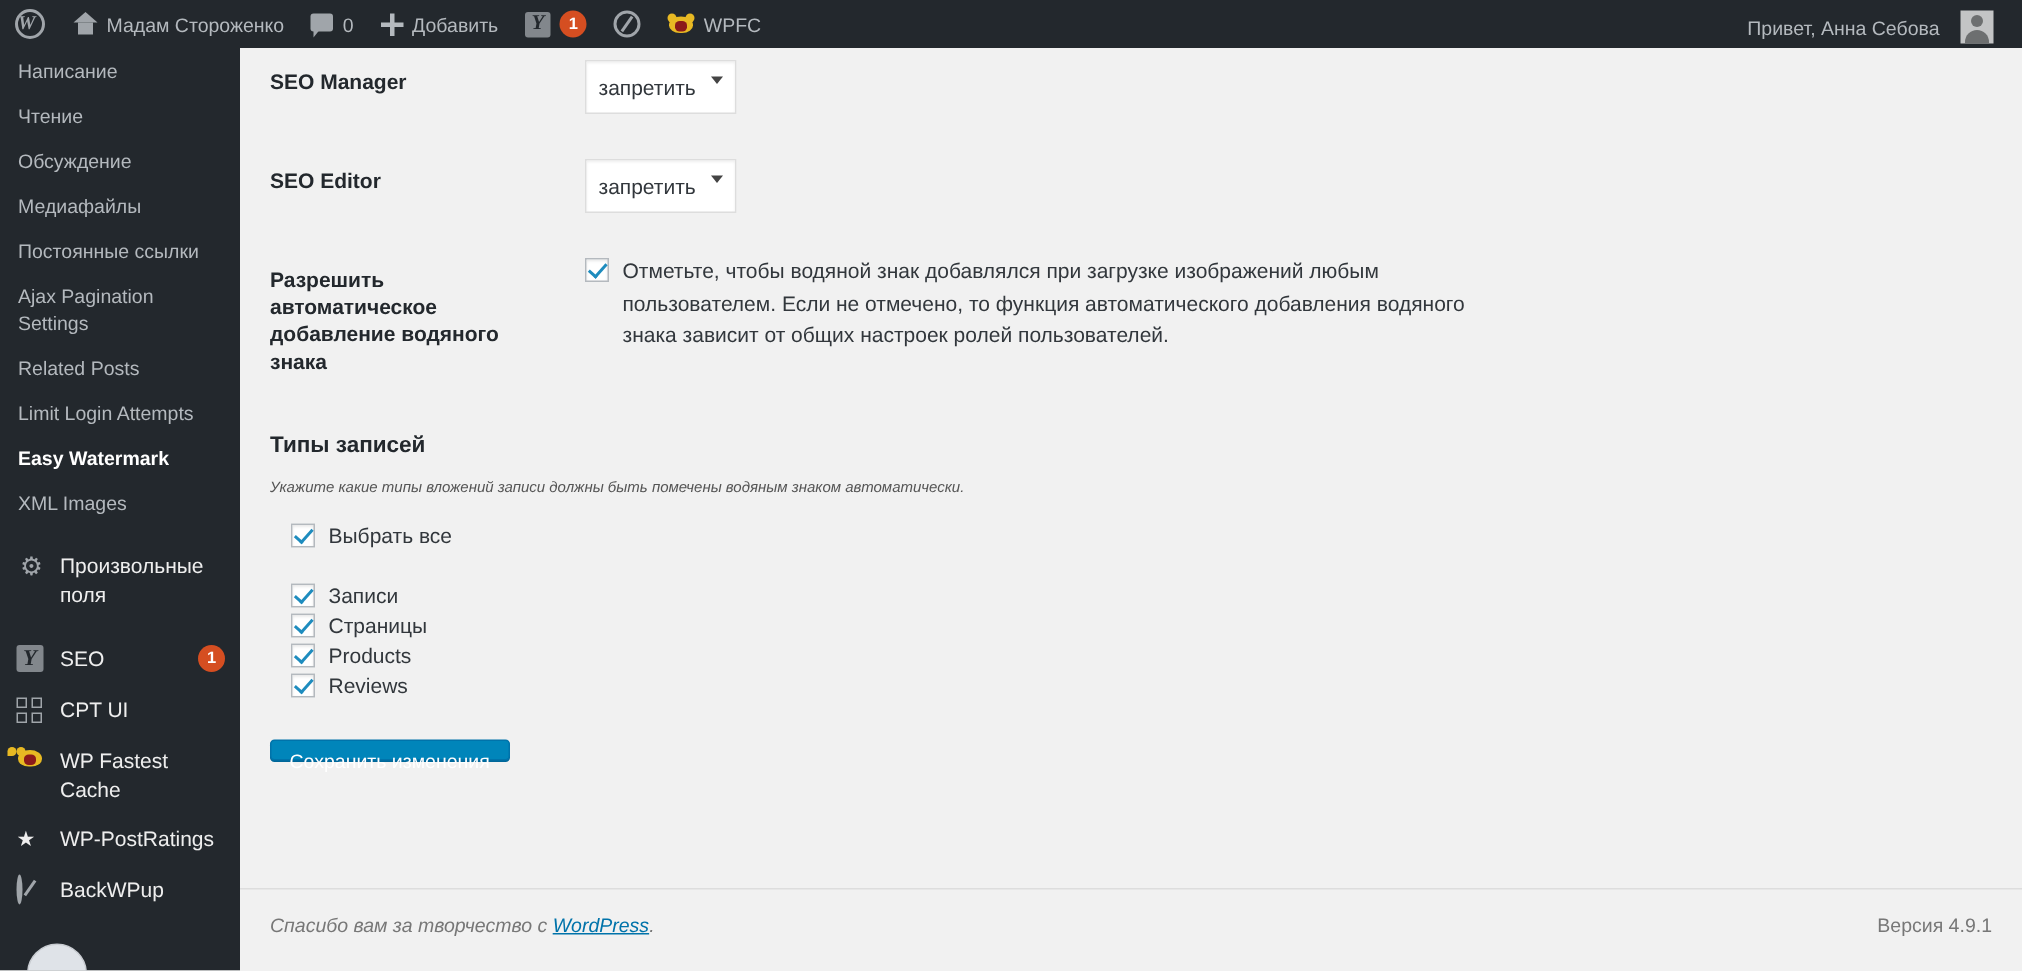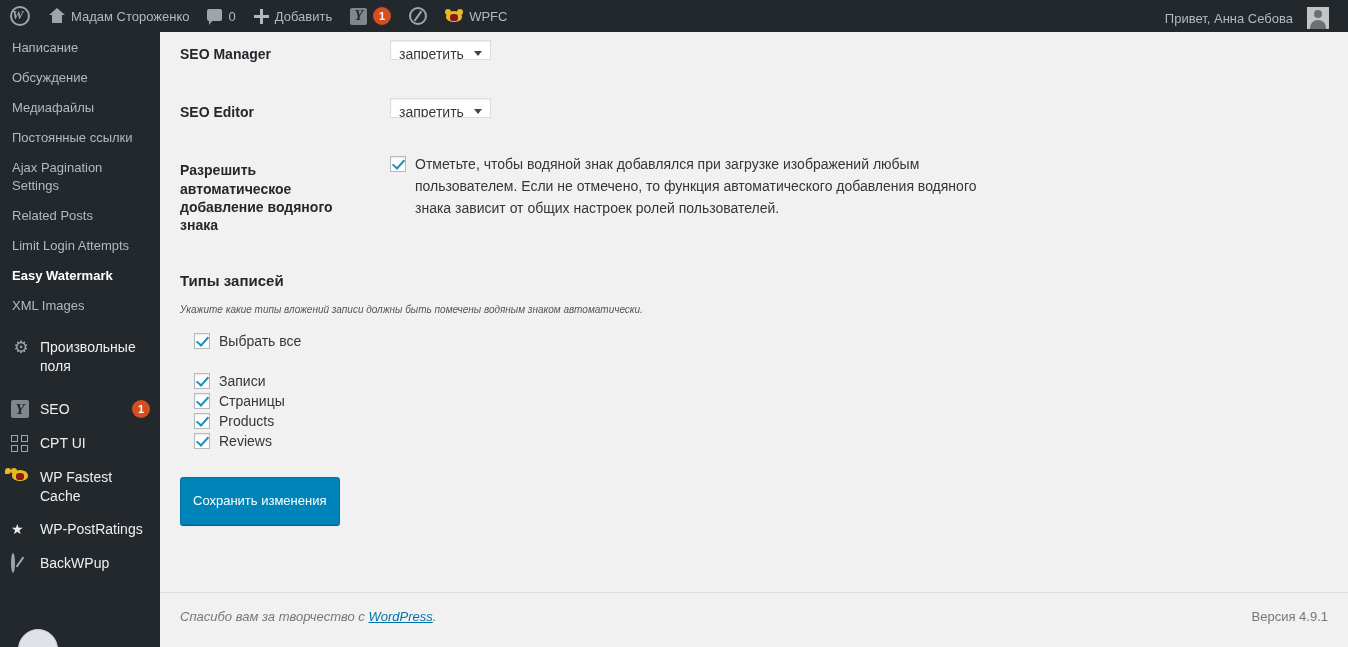--- a/index.html
+++ b/index.html
@@ -199,21 +199,21 @@
     font-size: 14px; font-weight: 600; color: #23282d;
     line-height: 1.3;
   }
   table.form-table td {
     padding: 15px 10px;
     vertical-align: top;
     font-size: 14px; color: #32373c;
   }
   .wp-select {
     -webkit-appearance: none; appearance: none;
-    height: 20px; min-width: 94px;
+    height: 36px; min-width: 94px;
     padding: 0 26px 0 8px;
     background: #fff;
     border: 1px solid #ddd;
     box-shadow: inset 0 1px 2px rgba(0,0,0,.07);
     border-radius: 0;
     font-family: "Liberation Sans", sans-serif;
     font-size: 14px; color: #32373c;
     line-height: 26px;
     cursor: pointer;
   }
@@ -263,21 +263,21 @@
   .cb-line.first { margin-top: 18px; margin-left: 14px; }
   .cb-group { margin-top: 24px; margin-left: 14px; }
   .cb-group .cb-line { margin-top: 4px; }
   .cb-line .note { font-style: italic; }
   .cb-line label { cursor: pointer; }
 
   .button-primary {
     display: inline-block;
     margin-top: 28px;
     padding: 0 12px;
-    height: 48px; line-height: 28px;
+    height: 14px; line-height: 28px;
     background: #0085ba;
     border: 1px solid #0073aa;
     border-radius: 3px;
     box-shadow: 0 1px 0 #006799;
     color: #fff;
     font-family: "Liberation Sans", sans-serif;
     font-size: 13px;
     cursor: pointer;
     white-space: nowrap;
   }
@@ -345,20 +345,21 @@
         <span>Привет, Анна Себова</span>
         <span class="avatar-box"></span>
       </div>
     </div>
   </div>
 
   <div class="sidebar">
 
     <div class="submenu">
       <div class="sub-item">Написание</div>
+      <div class="sub-item">Чтение</div>
       <div class="sub-item">Обсуждение</div>
       <div class="sub-item">Медиафайлы</div>
       <div class="sub-item">Постоянные ссылки</div>
       <div class="sub-item">Ajax Pagination Settings</div>
       <div class="sub-item">Related Posts</div>
       <div class="sub-item">Limit Login Attempts</div>
       <div class="sub-item current">Easy Watermark</div>
       <div class="sub-item">XML Images</div>
     </div>
 

